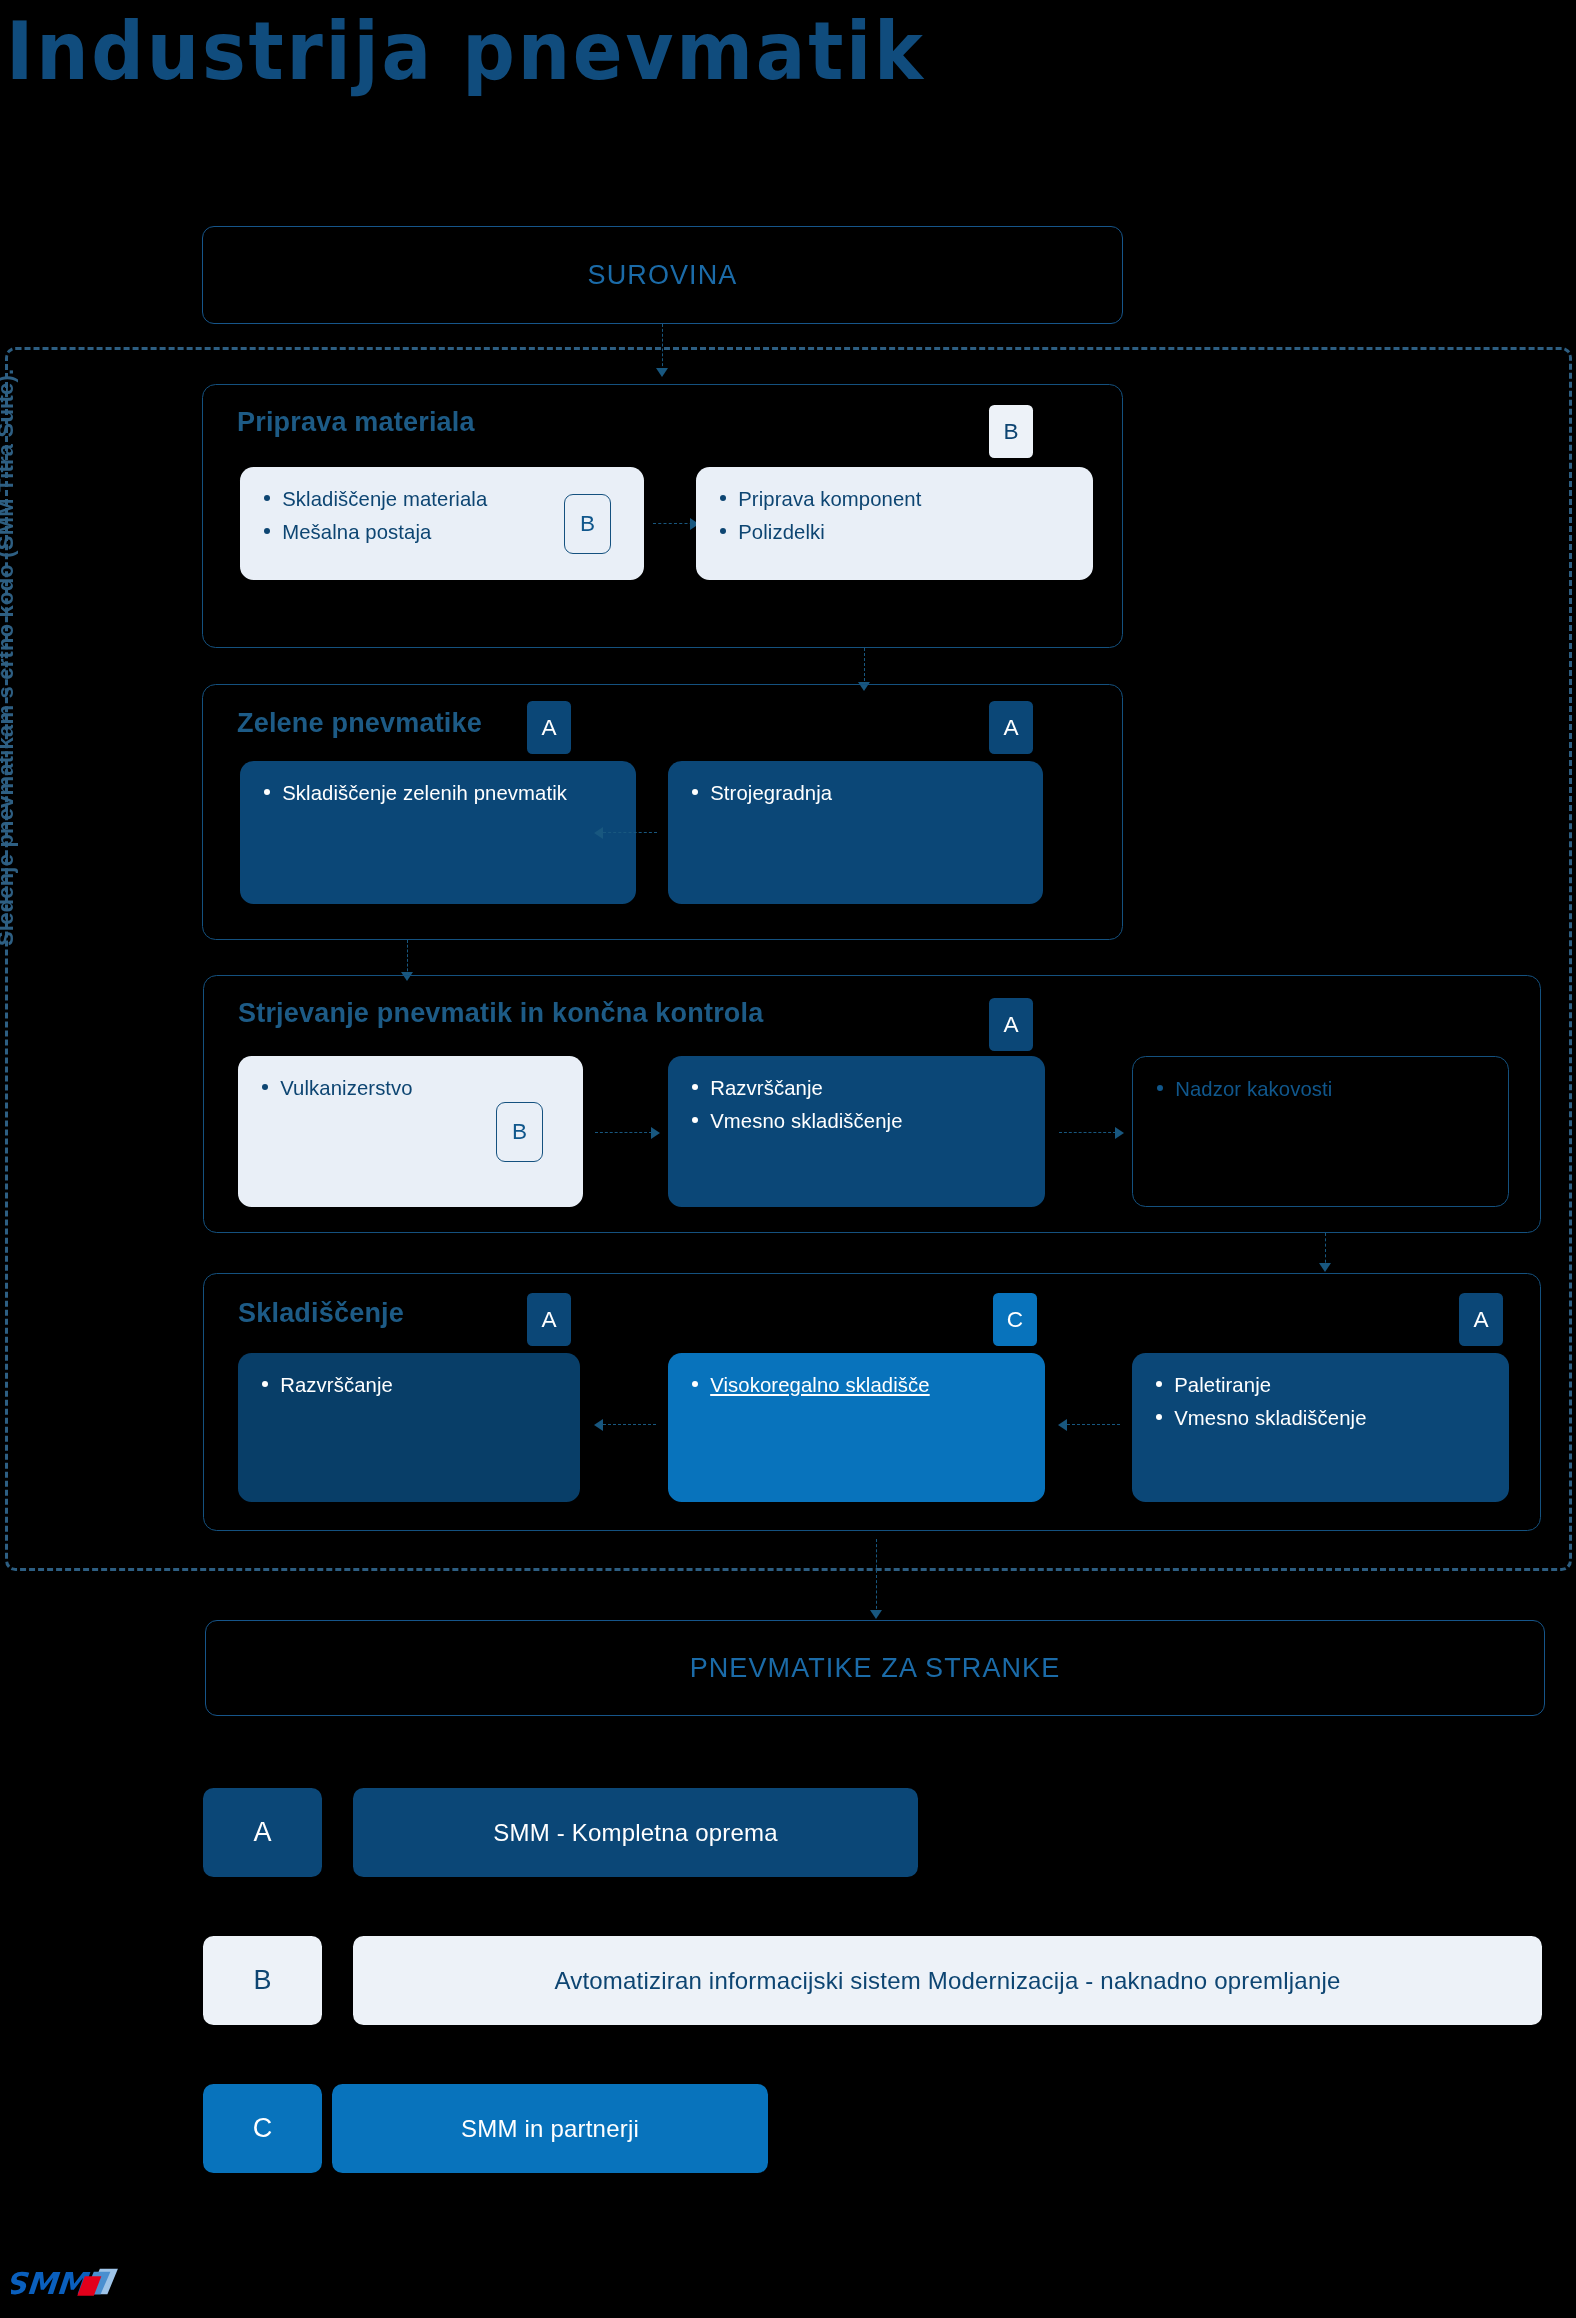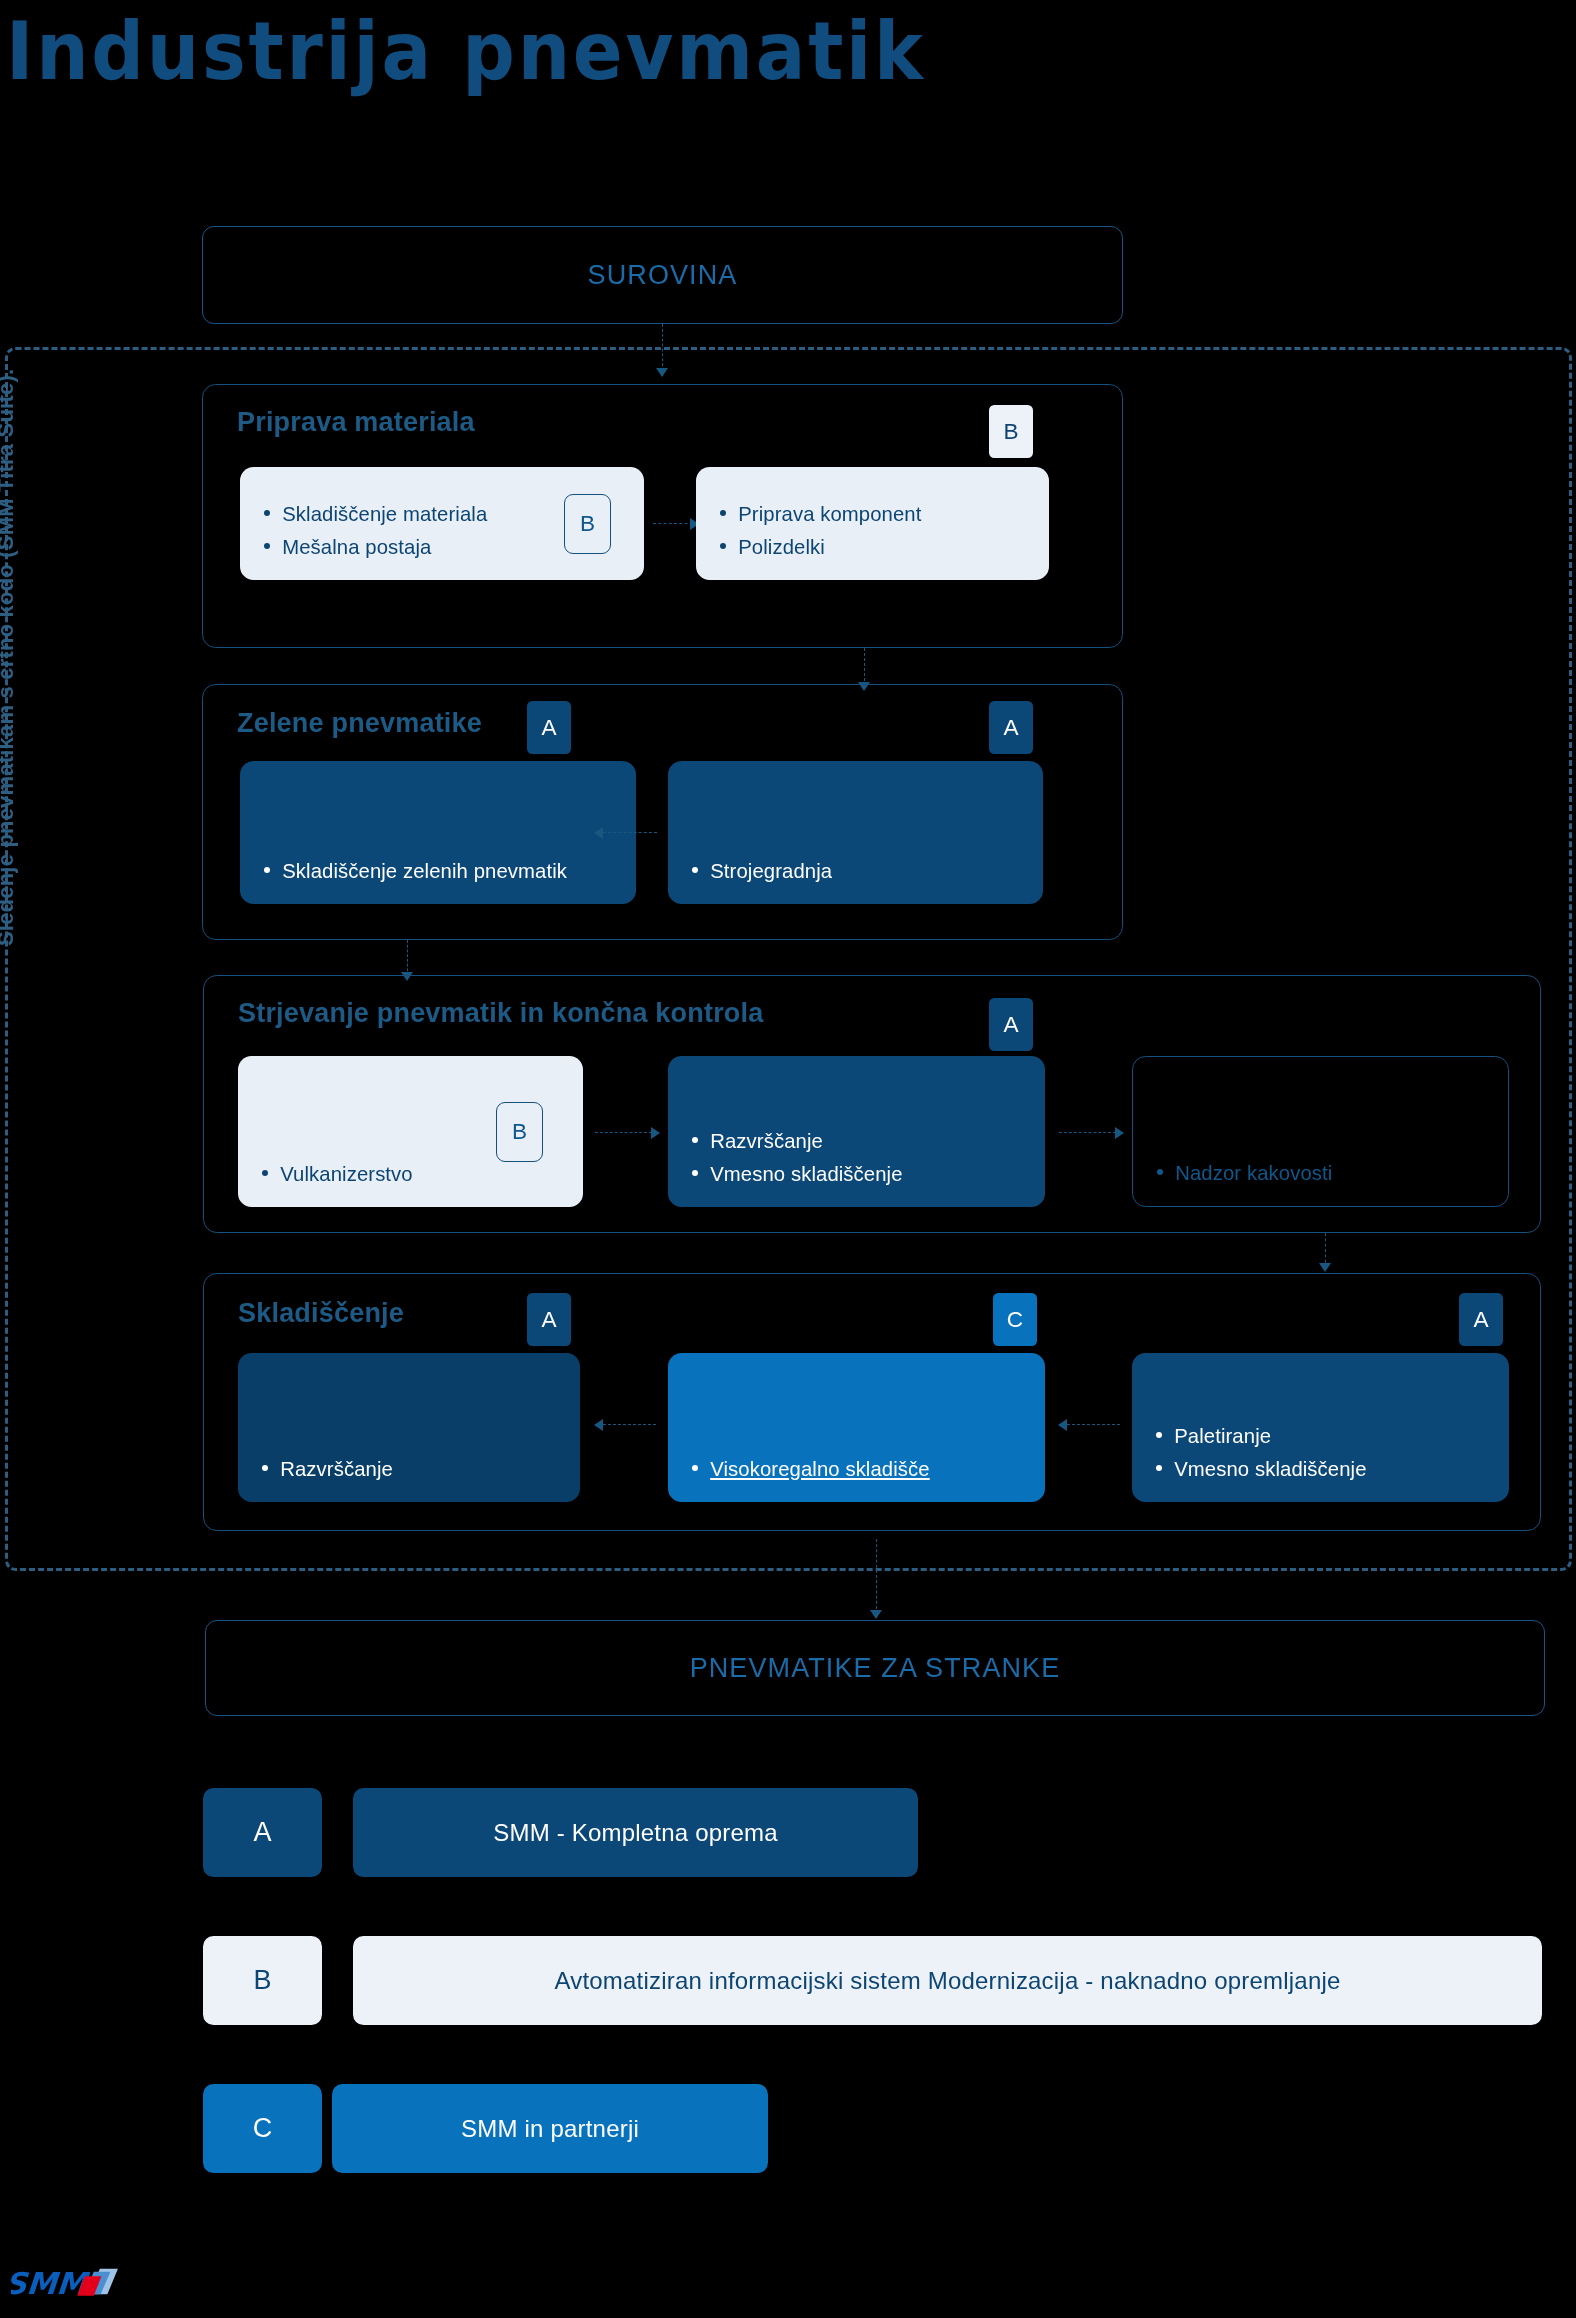--- a/index.html
+++ b/index.html
@@ -64,21 +64,21 @@
     font-size:27px;
     font-weight:bold;
     letter-spacing:0.2px;
     white-space:nowrap;
   }
   
   .card{
     position:absolute;
     border-radius:13.6px;
     box-sizing:border-box;
-    display:flex;flex-direction:column;justify-content:flex-end;
+    display:flex;flex-direction:column;justify-content:flex-start;
     padding:13.6px 19.6px;
   }
   .card.light{background:#e9eff7;color:#0d4572;}
   .card.dark {background:#0b4777;color:#ffffff;}
   .card.darker{background:#083e68;color:#ffffff;}
   .card.bright{background:#0873bc;color:#ffffff;}
   .card.ghost{background:transparent;border:1.5px solid #14517f;color:#10578c;}
   .card ul{margin:0;padding:0;list-style:none;}
   .card li{
     position:relative;padding-left:22.6px;
@@ -160,21 +160,21 @@
   <ul>
     <li>Skladiščenje materiala</li>
     <li>Mešalna postaja</li>
   </ul>
 </div>
 <div class="chip ghost" style="left:564px;top:494px;width:47px;height:60px;">B</div>
 
 <div class="harrow" style="left:653px;top:523px;width:45px;"></div>
 <div class="arrowhead-right" style="left:690px;top:518px;"></div>
 
-<div class="card light" style="left:696px;top:467px;width:353px;height:113px;">
+<div class="card light" style="left:696px;top:467px;width:397px;height:113px;">
   <ul>
     <li>Priprava komponent</li>
     <li>Polizdelki</li>
   </ul>
 </div>
 
 <div class="vline" style="left:864px;top:648px;height:38px;"></div>
 <div class="arrowhead-down" style="left:858px;top:682px;"></div>
 
 <div class="stage" style="left:202px;top:684px;width:921px;height:256px;"></div>

